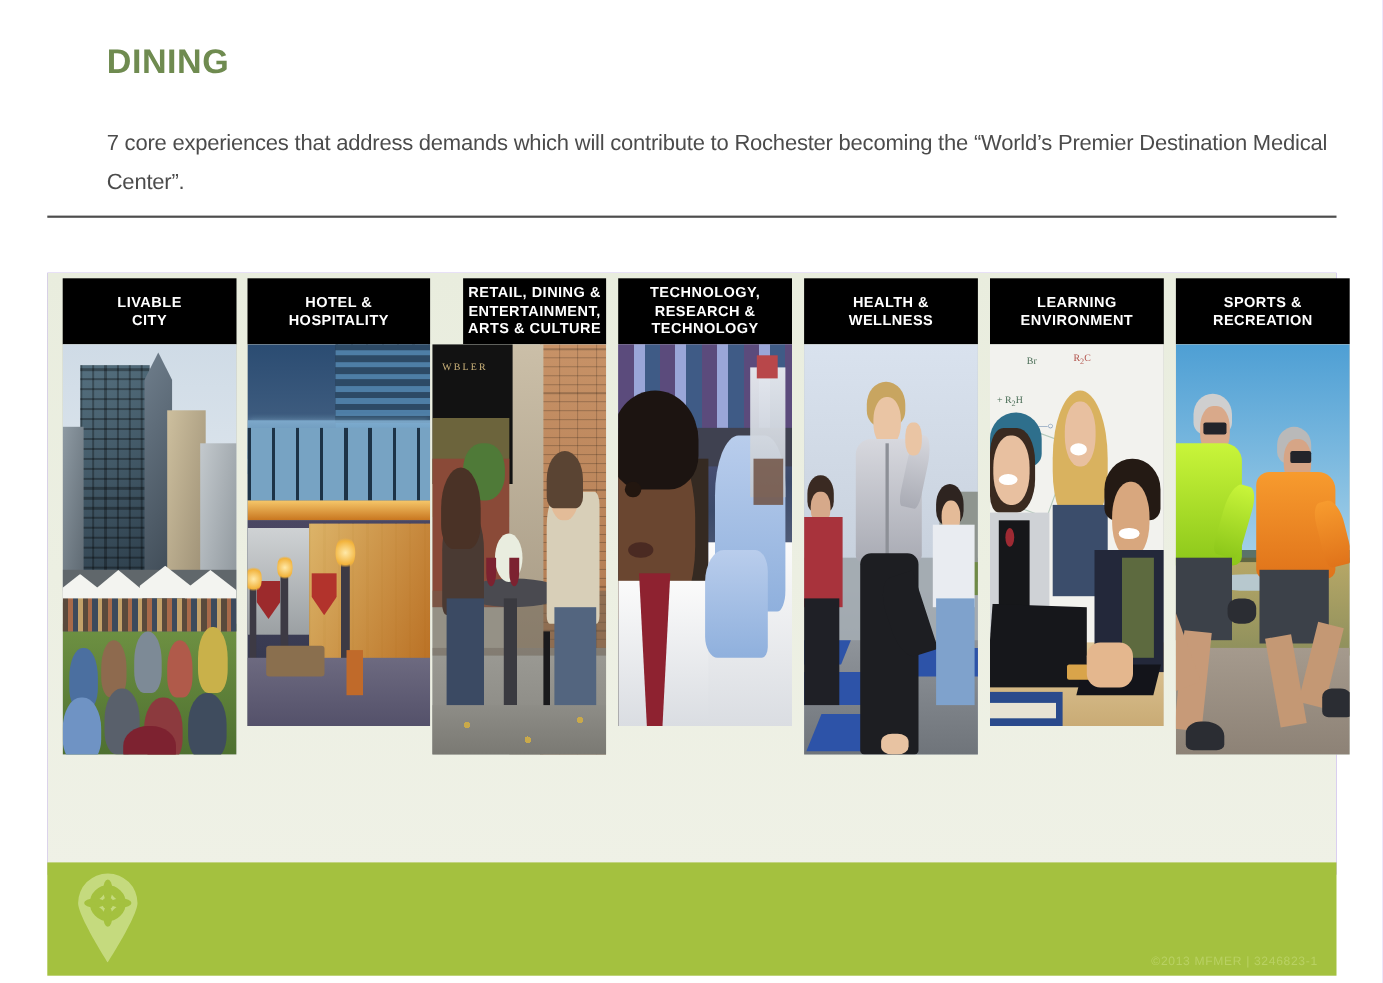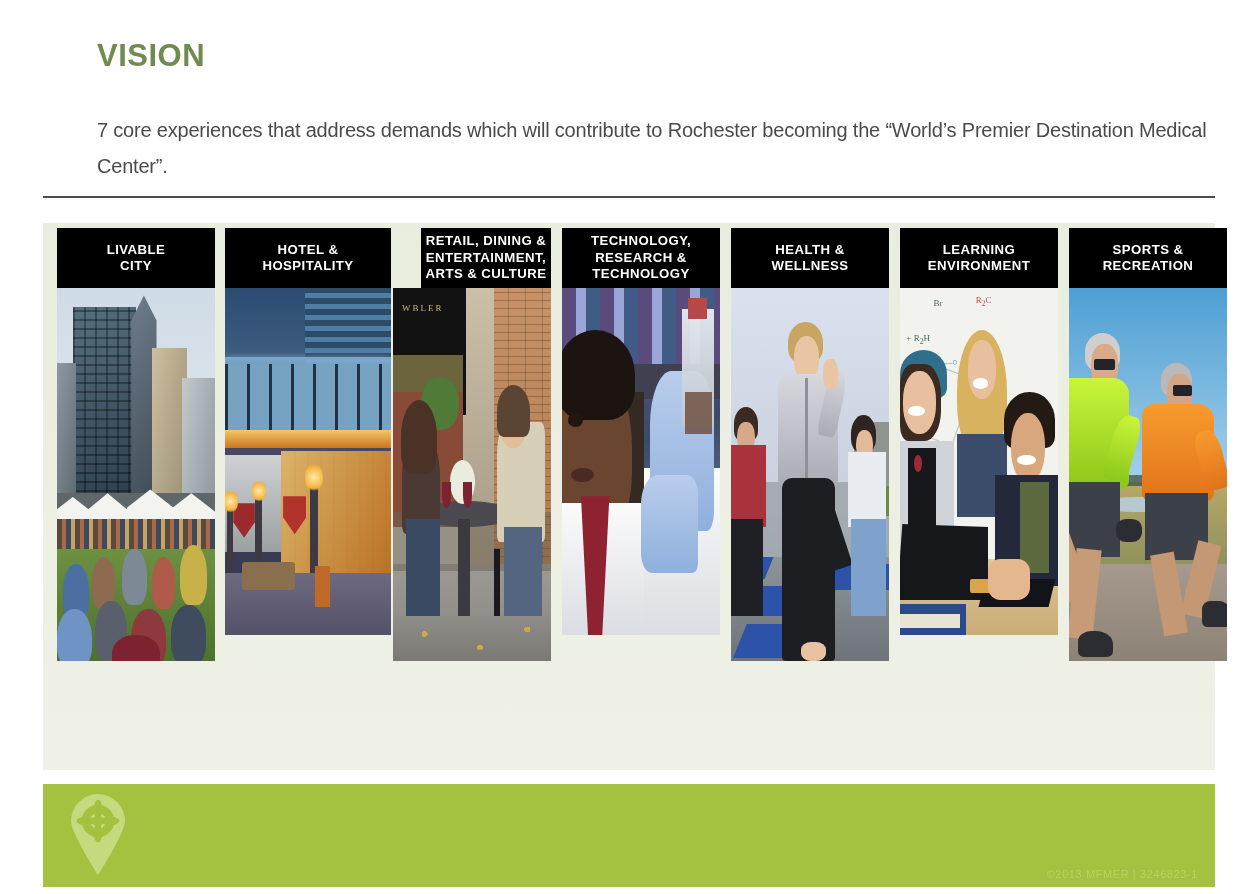--- a/index.html
+++ b/index.html
@@ -21,21 +21,21 @@
     font-size:20px;line-height:36px;color:#4b4b4b;
     font-weight:400;letter-spacing:-.2px;
   }
   .rule{
     position:absolute;left:43px;top:196px;width:1172px;height:2px;
     background:#4d4d4d;
   }
 
   
   .panel{
-    position:absolute;left:43px;top:223px;width:1172px;height:547px;
+    position:absolute;left:43px;top:248px;width:1172px;height:547px;
     background:#8b5cf6;
   }
   .panel-fill{
     position:absolute;left:0;right:0;top:0;bottom:0;
     background:linear-gradient(#e9edde,#eff1e6);
   }
   .cols{position:absolute;left:0;top:0;width:1172px;height:547px;}
 
   .col{position:absolute;top:5px;}
   .cap{
@@ -116,21 +116,21 @@
         background:linear-gradient(#a59a8d,#8d8276);}
   .neon{background:linear-gradient(#c9f53a,#8cc71a);}
   .orange{background:linear-gradient(#f79b2e,#e0731a);}
   .shorts{background:#3c4149;}
 </style>
 </head>
 <body>
 
 <div class="slide">
 
-  <div class="title">VISION</div>
+  <div class="title">DINING</div>
   <div class="subtitle">7 core experiences that address demands which will contribute to Rochester becoming the “World’s Premier Destination Medical Center”.</div>
   <div class="rule"></div>
 
   <div class="panel">
     <div class="panel-fill"></div>
     <div class="cols">
 
       <div class="col" style="left:14px;width:158px;">
         <div class="cap" style="height:60px;">
           <span><span>LIVABLE</span><br>

